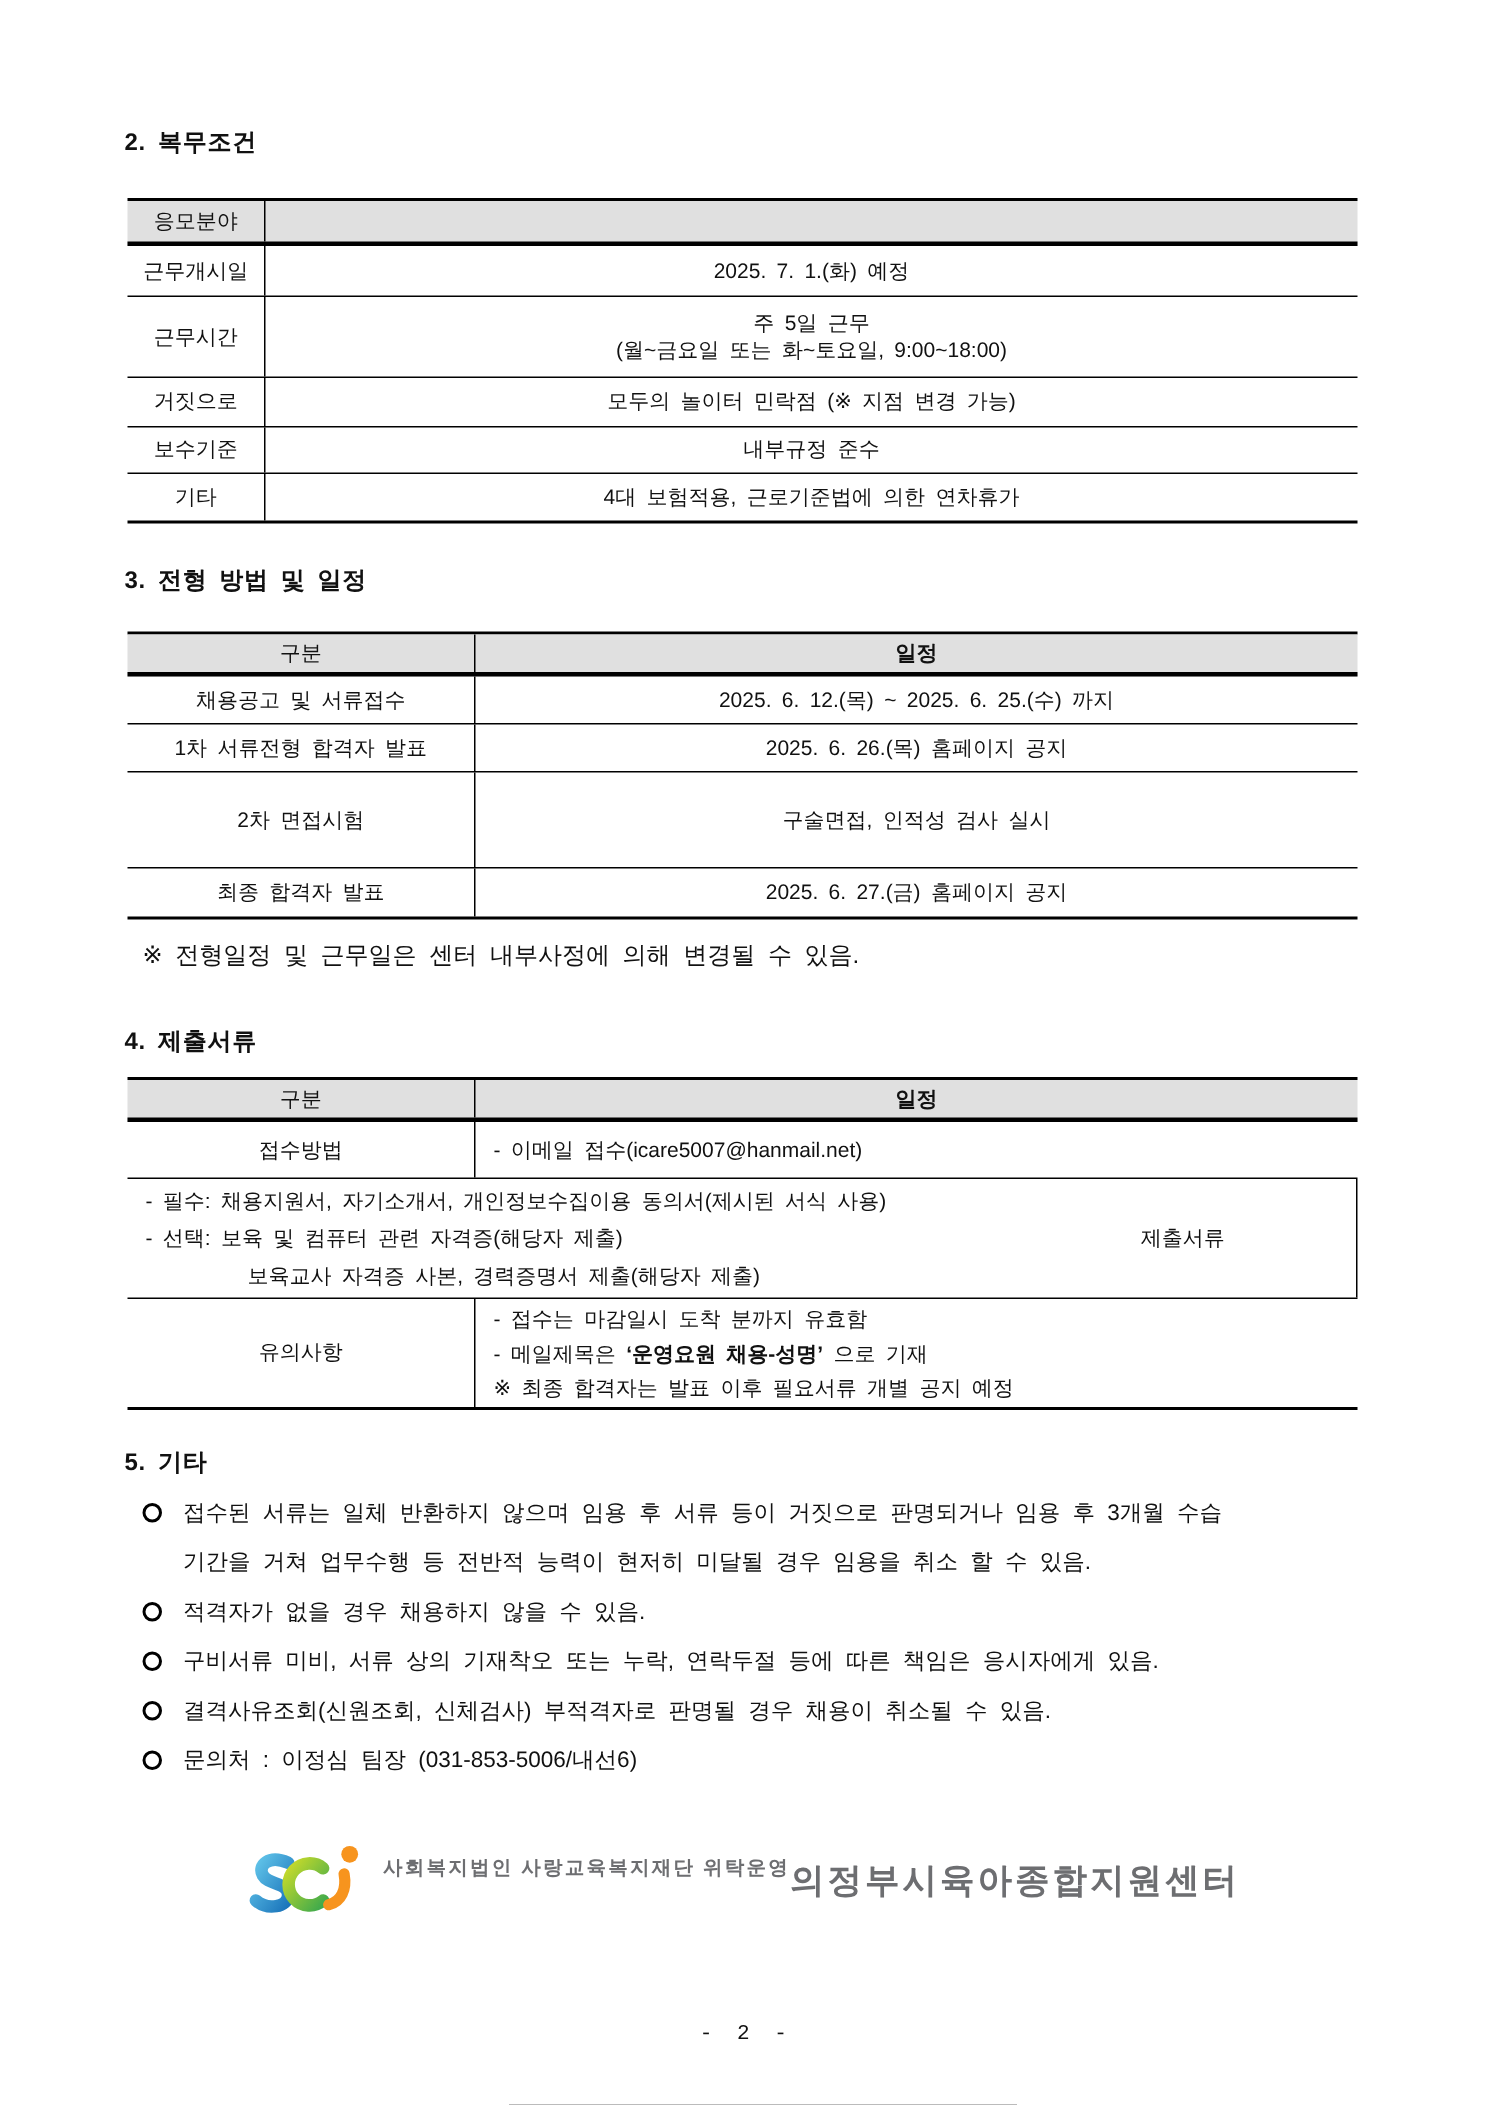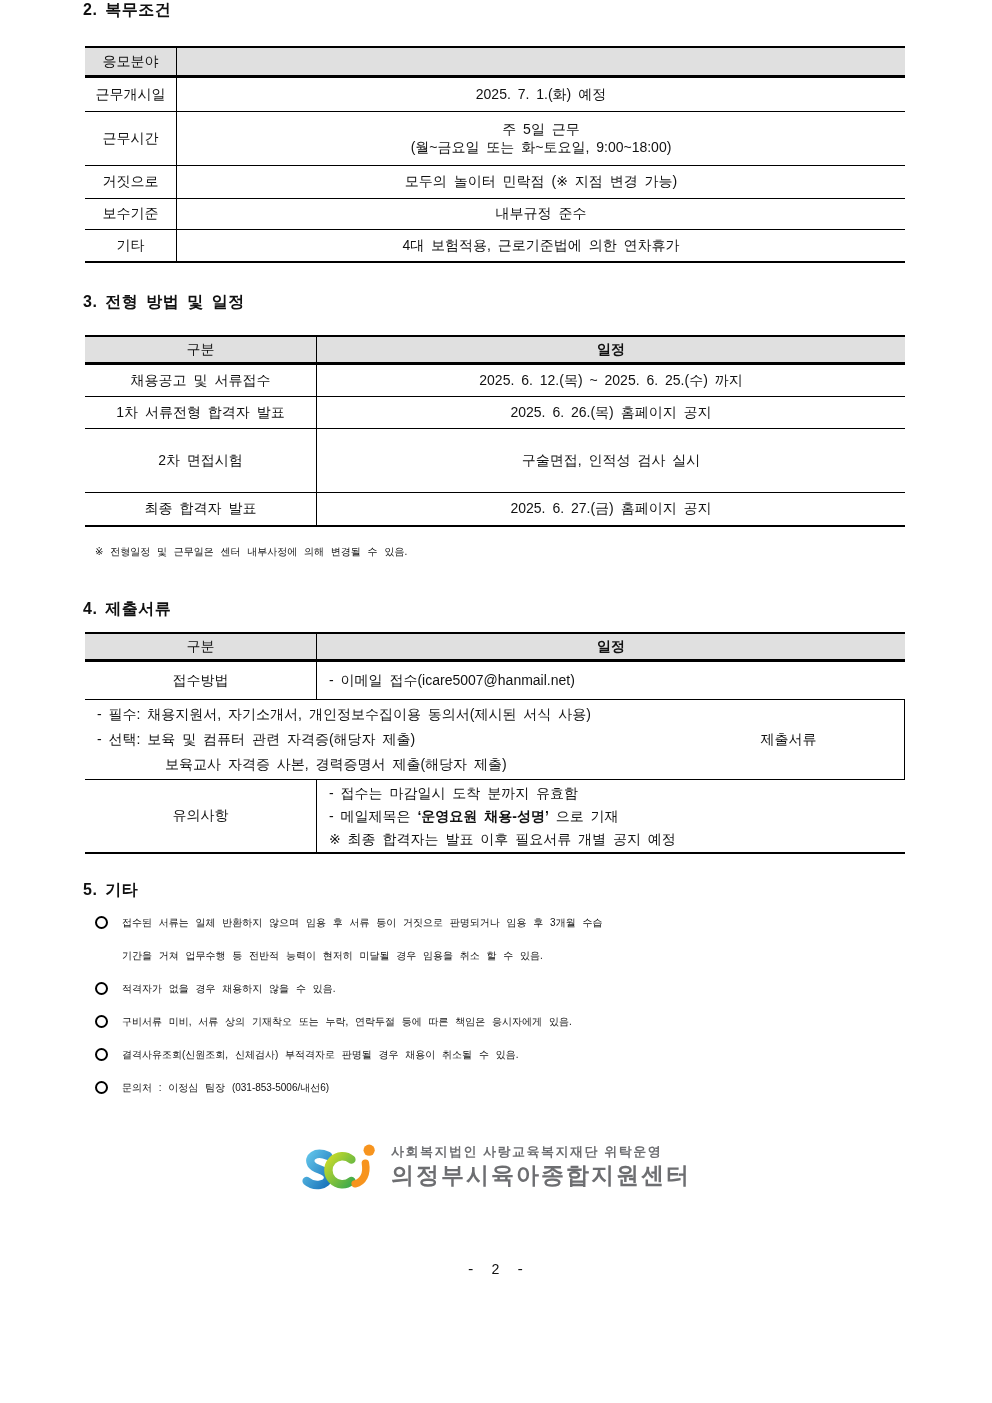--- a/index.html
+++ b/index.html
@@ -2,20 +2,21 @@
 <html style="--header-bg: #e0e0e0; --logo-gray: #6d6e71; --logo-blue-light: #62c5ea; --logo-blue-dark: #1b75bb; --logo-green-light: #cadb2a; --logo-green-dark: #3faa4c; --logo-orange: #f7941e;"><head>
 <meta charset="utf-8">
 <style>
   html,body{margin:0;padding:0;background:#888;}
   .page{
     position:relative;
     width:992px;height:1403px;
     margin:0 auto;
     background:#fff;
     box-sizing:border-box;
+    padding-top:86px;
     font-family:"Liberation Sans","DejaVu Sans",sans-serif;
     color:#111;
     overflow:hidden;
   }
   .heading{
     margin:0 0 0 83px;
     font-size:16px;
     font-weight:bold;
     letter-spacing:.5px;
     word-spacing:3px;
@@ -38,43 +39,43 @@
   .t1 .c1{width:92px;}
   .t2 .c1,.t3 .c1{width:232px;}
   .t3 .c2{align-items:flex-start;justify-content:center;text-align:left;padding-left:12px;}
   .t3 .c2 .ln{line-height:25px;}
   .t3 .c2 .ln.indent{padding-left:68px;}
   .subcol{flex:1;display:flex;flex-direction:column;}
   .subcell{flex:1;display:flex;align-items:center;justify-content:center;word-spacing:3px;}
   .subcell.divided{border-bottom:1px solid #000;}
   .note{
     margin:15px 0 0 95px;
-    font-size:10px;
+    font-size:16px;
     word-spacing:4px;
     line-height:20px;
   }
   .bullets{margin:6px 0 0 95px;width:830px;}
   .bullet{display:flex;align-items:flex-start;}
   .bullet .marker{
     width:13px;height:13px;
     border:2px solid #000;border-radius:50%;
     box-sizing:border-box;
     margin:10px 14px 0 0;
     flex-shrink:0;
   }
-  .bullet .btext{flex:1;font-size:10px;line-height:33px;word-spacing:4px;}
+  .bullet .btext{flex:1;font-size:15px;line-height:33px;word-spacing:4px;}
   .footer-logo{
     margin-top:34px;
     display:flex;
     justify-content:center;
     align-items:center;
     gap:6px;
     height:58px;
   }
-  .logo-text{display:flex;flex-direction:column;color:var(--logo-gray,#6d6e71);}
+  .logo-text{display:flex;color:var(--logo-gray,#6d6e71);}
   .logo-sub{font-size:13px;font-weight:bold;letter-spacing:1.5px;line-height:15px;}
   .logo-main{font-size:23px;font-weight:bold;letter-spacing:2px;line-height:32px;}
   .pagenum{
     margin-top:66px;
     text-align:center;
     font-size:14px;
     letter-spacing:1px;
     word-spacing:6px;
     font-family:"Liberation Mono","DejaVu Sans Mono",monospace;
   }

